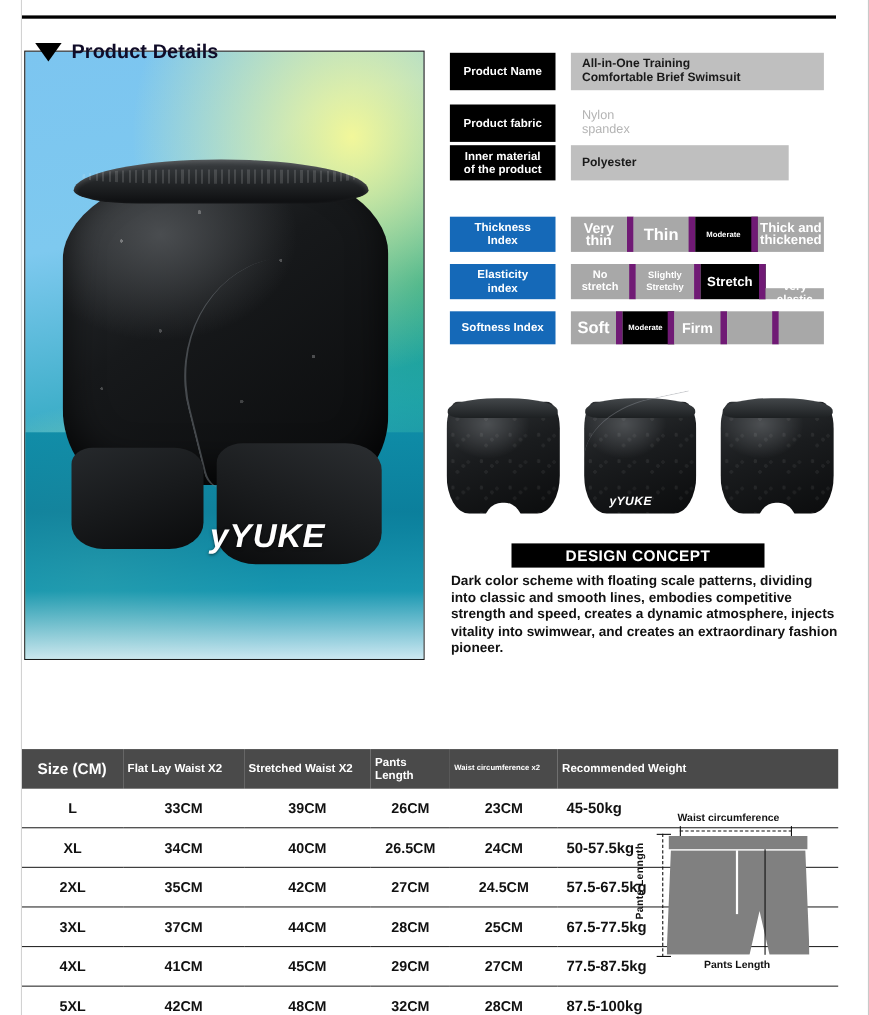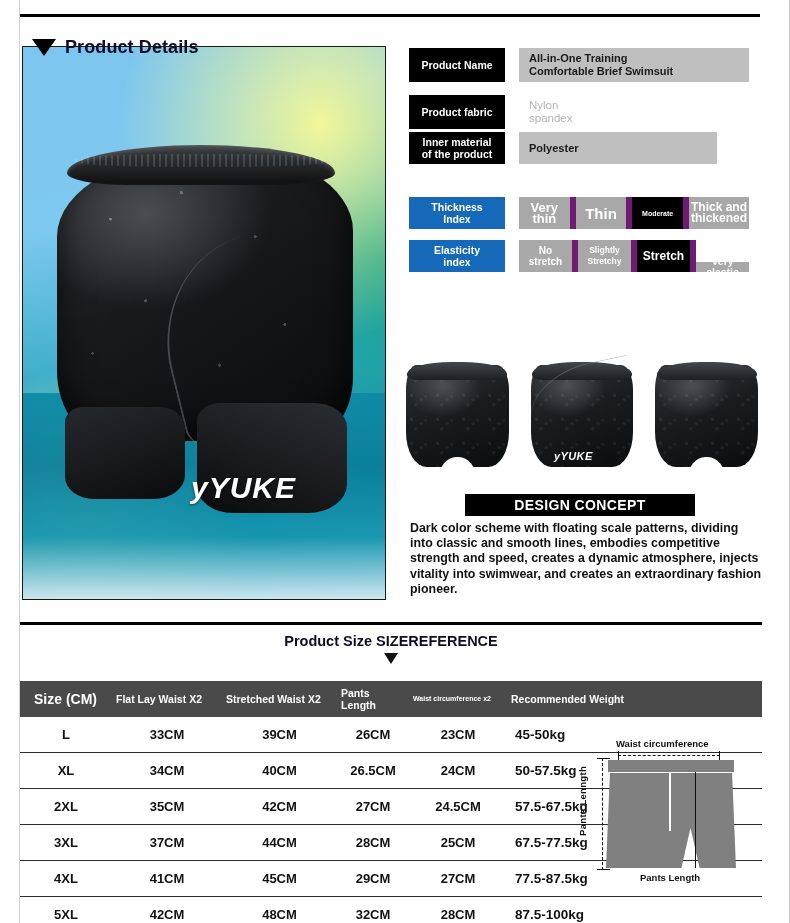--- a/index.html
+++ b/index.html
@@ -529,20 +529,32 @@
     <div class="scale">
       <div class="scale-cell" style="font-size: 10px; white-space: pre-line;">No
 stretch</div>
       <div class="scale-cell" style="font-size: 8.5px; white-space: pre-line;">Slightly
 Stretchy</div>
       <div class="scale-cell active" style="font-size:12px;">Stretch</div>
       <div class="scale-cell" style="font-size:10.5px;margin-top:22px;">Very elastic</div>
     </div>
   </div>
 
+  <div class="spec" style="left:409px; top:283px; height:30px;">
+    <div class="spec-label blue">
+        <span>Softness Index</span>
+      </div>
+    <div class="scale">
+      <div class="scale-cell" style="font-size:15px;">Soft</div>
+      <div class="scale-cell active" style="font-size:7px;">Moderate</div>
+      <div class="scale-cell" style="font-size:13px;">Firm</div>
+      <div class="scale-cell blank"></div>
+      <div class="scale-cell blank"></div>
+    </div>
+  </div>
 
   <div class="thumbs">
     <div class="thumb">
       <div class="thumb-shape"></div>
       <div class="thumb-waist"></div>
       <div class="thumb-notch"></div>
     </div>
     <div class="thumb">
       <div class="thumb-shape"></div>
       <div class="thumb-waist"></div>
@@ -552,24 +564,20 @@
     <div class="thumb">
       <div class="thumb-shape"></div>
       <div class="thumb-waist"></div>
       <div class="thumb-notch"></div>
     </div>
   </div>
 
   <div class="dc-banner">DESIGN CONCEPT</div>
   <div class="dc-text">Dark color scheme with floating scale patterns, dividing into classic and smooth lines, embodies competitive strength and speed, creates a dynamic atmosphere, injects vitality into swimwear, and creates an extraordinary fashion pioneer.</div>
 
-  <div class="size-head">
-    <div class="size-title">Product Size SIZEREFERENCE</div>
-    <div class="size-caret"></div>
-  </div>
 
   <table class="size-table">
     <colgroup>
       <col style="width:92px">
         <col style="width:110px">
         <col style="width:115px">
       <col style="width:72px">
         <col style="width:98px">
         <col style="width:255px">
     </colgroup>

